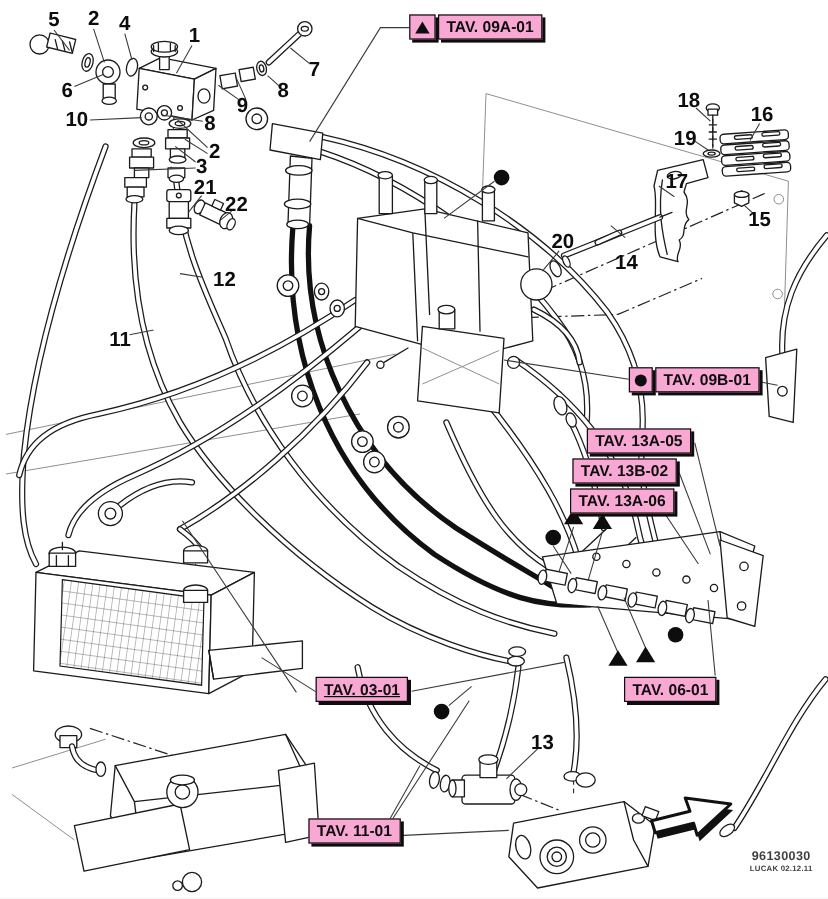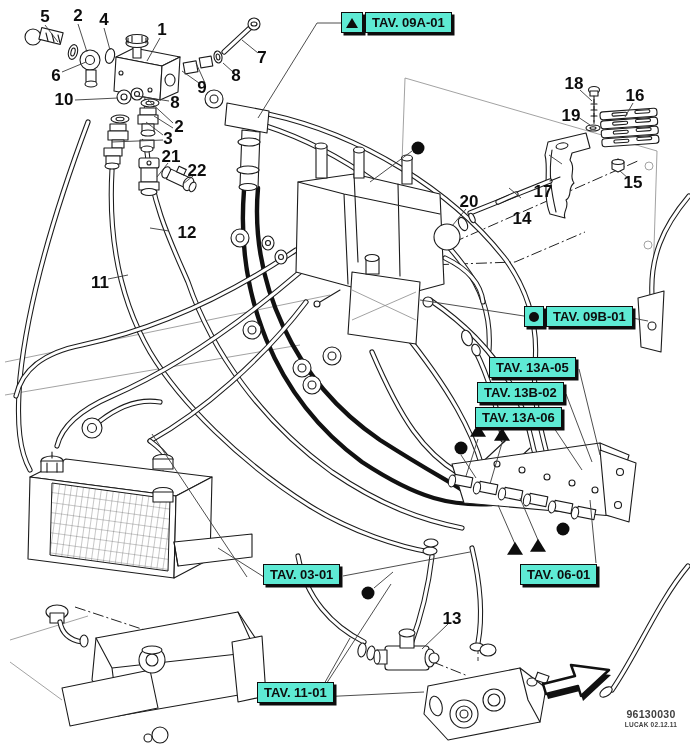--- a/index.html
+++ b/index.html
@@ -13,21 +13,21 @@
   .lead{fill:none;stroke:#3a3a3a;stroke-width:.9}
   .dash{fill:none;stroke:#222;stroke-width:1;stroke-dasharray:11 3 2 3}
   .dash2{fill:none;stroke:#222;stroke-width:.9;stroke-dasharray:4 3}
   .hO{fill:none;stroke:#1b1b1b;stroke-width:5.2;stroke-linecap:round}
   .hI{fill:none;stroke:#fff;stroke-width:3.1;stroke-linecap:round}
   .tk{fill:none;stroke:#111;stroke-width:4.4;stroke-linecap:round}
   
   .callout{position:absolute;transform:translate(-50%,-50%);font-weight:bold;font-size:17px;color:#0d0d0d;}
   
   .tav{position:absolute;display:flex;align-items:stretch;}
-  .tav .cell{border:1.7px solid #0d0d0d;background:#5eead4;box-shadow:2.5px 2.5px 0 #0d0d0d;
+  .tav .cell{border:1.7px solid #0d0d0d;background:#f9a8d4;box-shadow:2.5px 2.5px 0 #0d0d0d;
              font-weight:bold;font-size:13px;line-height:15px;padding:2px 6px;color:#0d0d0d;white-space:nowrap;}
   .tav .icon-cell{display:flex;align-items:center;justify-content:center;padding:2px 4px;margin-right:2px;}
   .tri-glyph{display:block;width:0;height:0;border-left:6px solid transparent;border-right:6px solid transparent;border-bottom:10px solid #0d0d0d;}
   .dot-glyph{display:block;width:10px;height:10px;border-radius:50%;background:#0d0d0d;}
   
   .marker-tri{position:absolute;width:0;height:0;transform:translate(-50%,-55%);
               border-left:8px solid transparent;border-right:8px solid transparent;border-bottom:13px solid #0d0d0d;}
   .marker-dot{position:absolute;width:13px;height:13px;border-radius:50%;background:#0d0d0d;transform:translate(-50%,-50%);}
   
   .code-block{position:absolute;left:612px;top:708px;width:78px;text-align:center;color:#404040;}
@@ -410,21 +410,21 @@
       <div class="callout" style="left: 175px; top: 103px;">8</div>
       <div class="callout" style="left: 179px; top: 127px;">2</div>
       <div class="callout" style="left: 168px; top: 139px;">3</div>
       <div class="callout" style="left: 171px; top: 157px;">21</div>
       <div class="callout" style="left: 197px; top: 171px;">22</div>
       <div class="callout" style="left: 175px; top: 233px; padding-left: 24px;">12</div>
       <div class="callout" style="left: 100px; top: 283px;">11</div>
       <div class="callout" style="left: 574px; top: 84px;">18</div>
       <div class="callout" style="left: 635px; top: 96px;">16</div>
       <div class="callout" style="left: 571px; top: 116px;">19</div>
-      <div class="callout" style="left: 543px; top: 152px; margin-top: 40px;">17</div>
+      <div class="callout" style="left: 564px; top: 152px;">17</div>
       <div class="callout" style="left: 522px; top: 182px; margin-top: 37px;">14</div>
       <div class="callout" style="left: 633px; top: 183px;">15</div>
       <div class="callout" style="left: 469px; top: 202px;">20</div>
       <div class="callout" style="left: 452px; top: 619px;">13</div>
     </div>
 <div id="tav-layer">
       <div class="tav" style="left: 341px; top: 12px;">
         <div class="cell icon-cell">
           <span class="tri-glyph"></span>
         </div>
@@ -441,21 +441,21 @@
       </div>
       <div class="tav" style="left: 477px; top: 382px;">
         <div class="cell text-cell">TAV. 13B-02</div>
       </div>
       <div class="tav" style="left: 475px; top: 407px;">
         <div class="cell text-cell">TAV. 13A-06</div>
       </div>
       <div class="tav" style="left: 520px; top: 564px;">
         <div class="cell text-cell">TAV. 06-01</div>
       </div>
-      <div class="tav" style="left: 263px; top: 564px;">
+      <div class="tav" style="left: 263px; top: 564px; text-decoration: underline;">
         <div class="cell text-cell">TAV. 03-01</div>
       </div>
       <div class="tav" style="left: 241px; top: 682px; margin-left: 16px;">
         <div class="cell text-cell">TAV. 11-01</div>
       </div>
     </div>
 
 <div class="code-block">
   <div class="code">96130030</div>
   <div class="rev">LUCAK 02.12.11</div>

